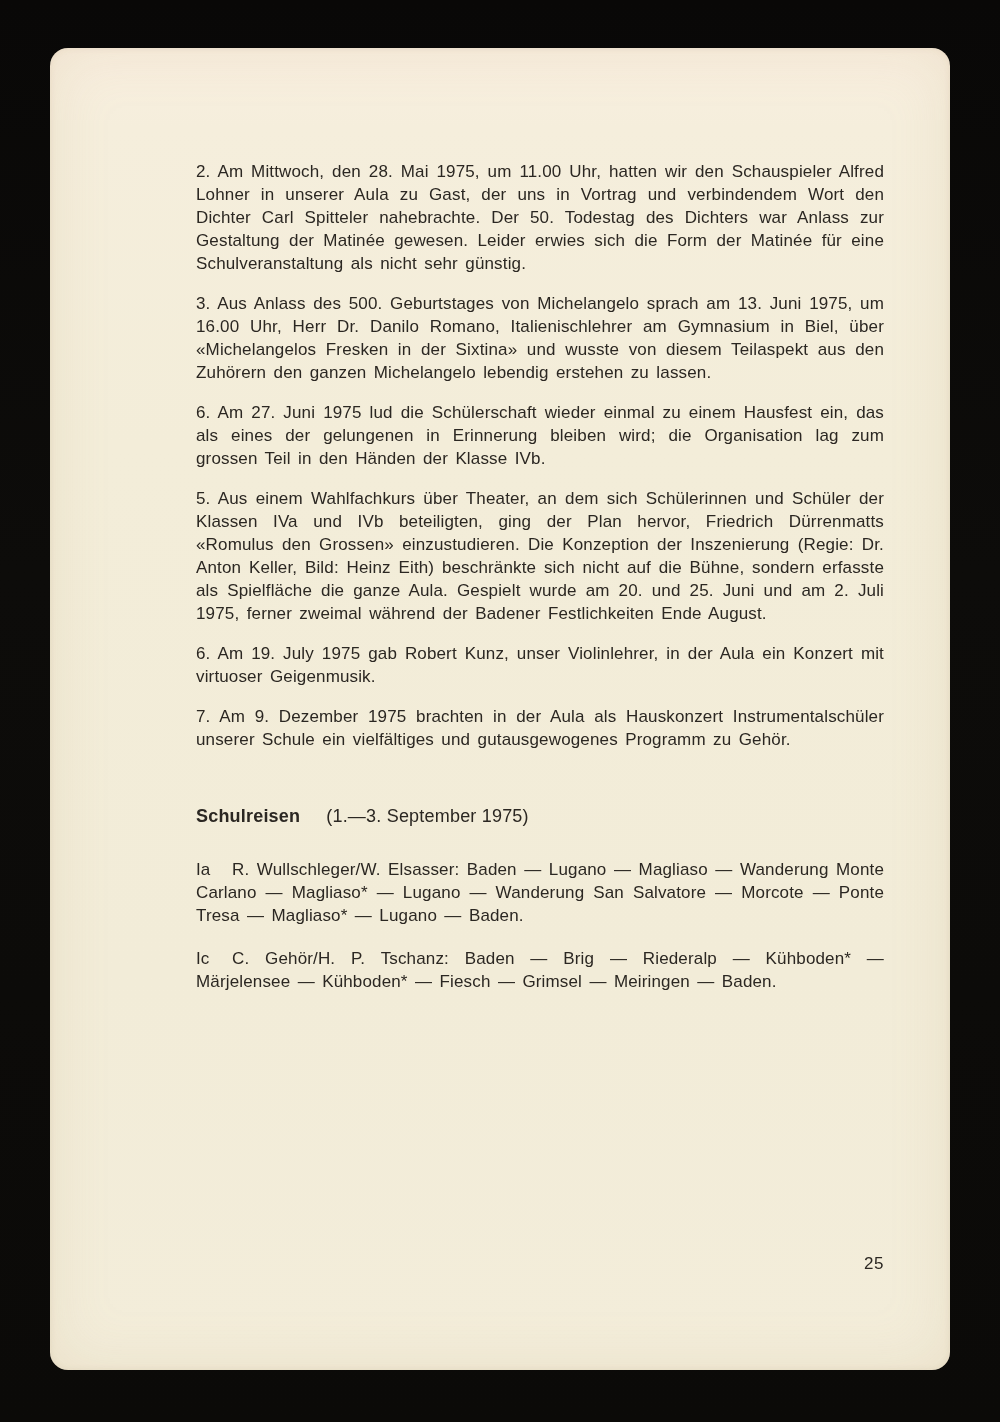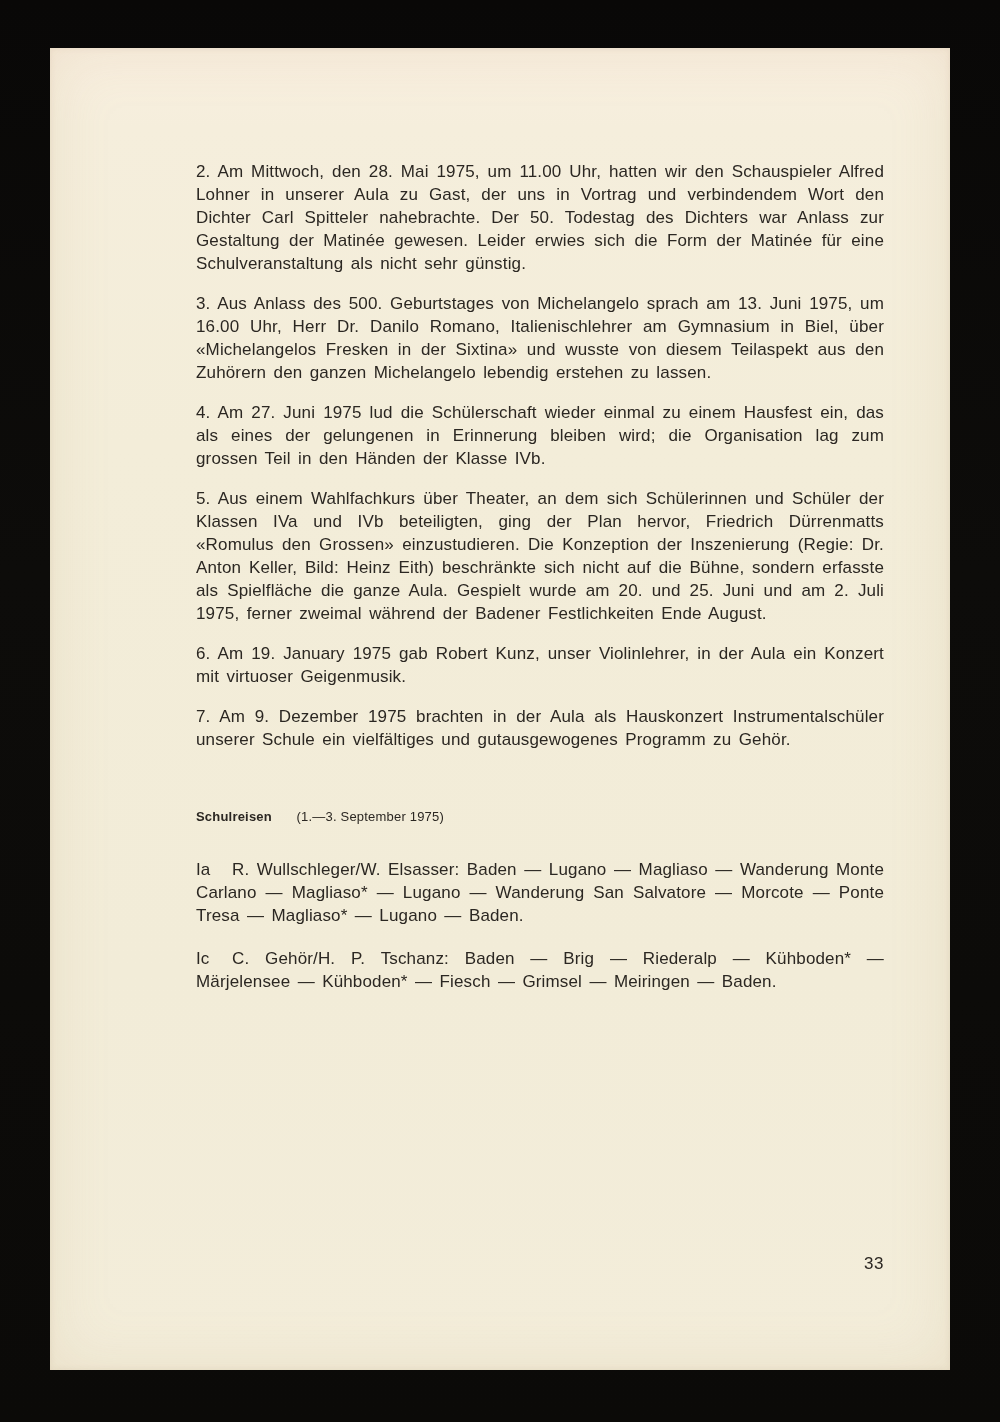--- a/index.html
+++ b/index.html
@@ -18,40 +18,41 @@
     background: linear-gradient(180deg, #090807 0%, #0d0c0a 40%, #0b0a08 100%);
   }
   .paper {
     position: absolute;
     left: 50px;
     top: 48px;
     width: 900px;
     height: 1322px;
     background: linear-gradient(180deg, #f9efe0 0%, #f5eedc 6%, #f3edd9 30%, #f2ecd8 70%, #f3edda 100%);
     box-shadow: inset 0 0 60px rgba(196, 164, 122, 0.18), inset 0 0 6px rgba(170, 140, 100, 0.15);
+    border-radius: 18px;
   }
   .content {
     position: absolute;
     left: 146px;
     top: 112px;
     width: 688px;
     color: #2b2722;
     font-size: 17px;
     line-height: 23px;
   }
   p.para {
     margin: 0 0 17px 0;
     text-align: justify;
     word-spacing: 2.5px;
     letter-spacing: 0.15px;
   }
   p.para:last-of-type { margin-bottom: 0; }
   .section-heading {
     margin: 54px 0 30px 0;
-    font-size: 13px;
+    font-size: 18px;
     line-height: 23px;
     font-weight: normal;
   }
   .heading-bold {
     font-weight: bold;
     letter-spacing: 0.2px;
   }
   .heading-date {
     margin-left: 21px;
     letter-spacing: 0.2px;
@@ -79,37 +80,37 @@
 </head>
 <body>
 
 <div class="scan-bg">
   <div class="paper">
 
     <div class="content">
 
       <p class="para">2. Am Mittwoch, den 28. Mai 1975, um 11.00 Uhr, hatten wir den Schauspieler Alfred Lohner in unserer Aula zu Gast, der uns in Vortrag und verbindendem Wort den Dichter Carl Spitteler nahebrachte. Der 50. Todestag des Dichters war Anlass zur Gestaltung der Matinée gewesen. Leider erwies sich die Form der Matinée für eine Schulveranstaltung als nicht sehr günstig.</p>
       <p class="para">3. Aus Anlass des 500. Geburtstages von Michelangelo sprach am 13. Juni 1975, um 16.00 Uhr, Herr Dr. Danilo Romano, Italienischlehrer am Gymnasium in Biel, über «Michelangelos Fresken in der Sixtina» und wusste von diesem Teilaspekt aus den Zuhörern den ganzen Michelangelo lebendig erstehen zu lassen.</p>
-      <p class="para">4. Am 27. Juni 1975 lud die Schülerschaft wieder einmal zu einem Hausfest ein, das als eines der gelungenen in Erinnerung bleiben wird; die Organisation lag zum grossen Teil in den Händen der Klasse IVb.</p>
+      <p class="para">6. Am 27. Juni 1975 lud die Schülerschaft wieder einmal zu einem Hausfest ein, das als eines der gelungenen in Erinnerung bleiben wird; die Organisation lag zum grossen Teil in den Händen der Klasse IVb.</p>
       <p class="para">5. Aus einem Wahlfachkurs über Theater, an dem sich Schülerinnen und Schüler der Klassen IVa und IVb beteiligten, ging der Plan hervor, Friedrich Dürrenmatts «Romulus den Grossen» einzustudieren. Die Konzeption der Inszenierung (Regie: Dr. Anton Keller, Bild: Heinz Eith) beschränkte sich nicht auf die Bühne, sondern erfasste als Spielfläche die ganze Aula. Gespielt wurde am 20. und 25. Juni und am 2. Juli 1975, ferner zweimal während der Badener Festlichkeiten Ende August.</p>
-      <p class="para">6. Am 19. January 1975 gab Robert Kunz, unser Violinlehrer, in der Aula ein Konzert mit virtuoser Geigenmusik.</p>
+      <p class="para">6. Am 19. July 1975 gab Robert Kunz, unser Violinlehrer, in der Aula ein Konzert mit virtuoser Geigenmusik.</p>
       <p class="para">7. Am 9. Dezember 1975 brachten in der Aula als Hauskonzert Instrumentalschüler unserer Schule ein vielfältiges und gutausgewogenes Programm zu Gehör.</p>
 
       <h2 class="section-heading">
         <span class="heading-bold">Schulreisen</span>
         <span class="heading-date">(1.—3. September 1975)</span>
       </h2>
 
       <p class="trip">
         <span class="trip-label">Ia</span><span class="trip-text">R. Wullschleger/W. Elsasser: Baden — Lugano — Magliaso — Wanderung Monte Carlano — Magliaso* — Lugano — Wanderung San Salvatore — Morcote — Ponte Tresa — Magliaso* — Lugano — Baden.</span>
       </p>
 
 
       <p class="trip">
         <span class="trip-label">Ic</span><span class="trip-text">C. Gehör/H. P. Tschanz: Baden — Brig — Riederalp — Kühboden* — Märjelensee — Kühboden* — Fiesch — Grimsel — Meiringen — Baden.</span>
       </p>
 
     </div>
 
-    <div class="page-number">33</div>
+    <div class="page-number">25</div>
 
   </div>
 </div>
 
 </body></html>

